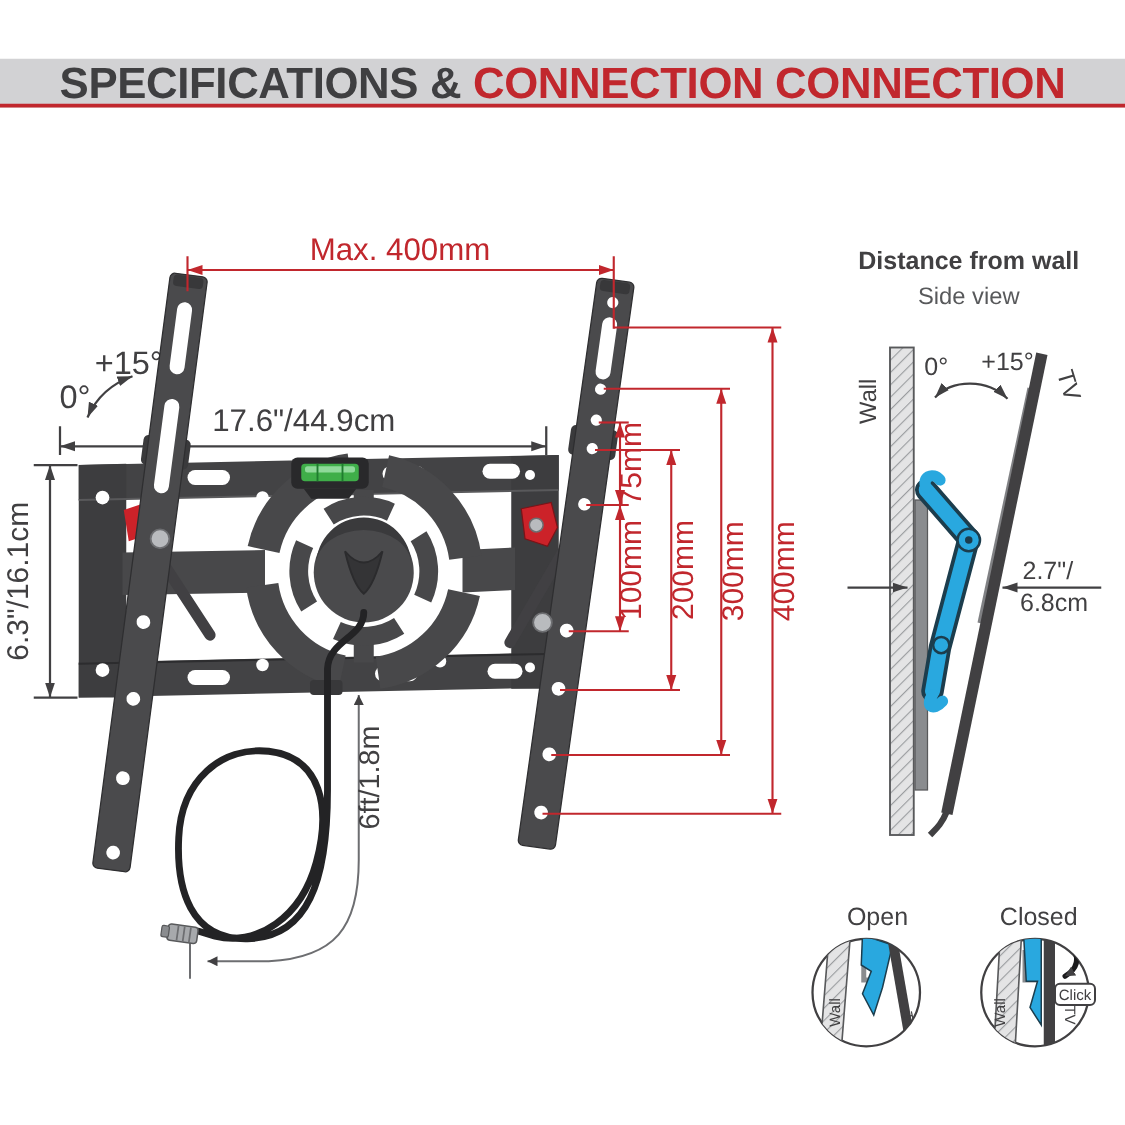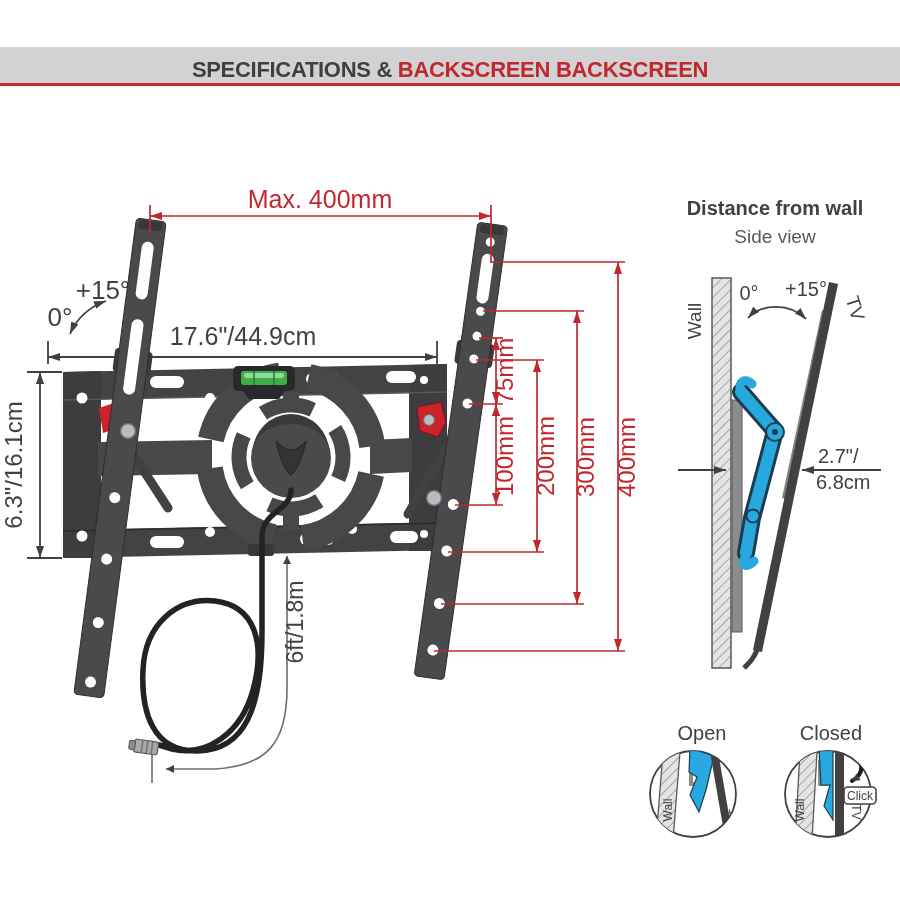--- a/index.html
+++ b/index.html
@@ -1,39 +1,39 @@
 <!DOCTYPE html>
 <html><head>
 <meta charset="utf-8">
 <style>
   html,body{margin:0;padding:0;background:#fff;}
   .page{position:relative;width:900px;height:900px;background:#fff;overflow:hidden;
         font-family:"Liberation Sans",sans-serif;}
   .header-band{position:absolute;top:47px;left:0;width:900px;height:36px;
         background:#d2d2d4;border-bottom:3px solid #c1272d;
-        display:flex;align-items:flex-end;justify-content:center;
-        font-size:22px;font-weight:bold;letter-spacing:-0.3px;white-space:pre;}
+        display:flex;align-items:flex-start;justify-content:center;
+        font-size:35px;font-weight:bold;letter-spacing:-0.3px;white-space:pre;}
   .hdr-dark{color:#3f3f41;}
   .hdr-red{color:#c1272d;}
   svg{position:absolute;top:0;left:0;}
   text{font-family:"Liberation Sans",sans-serif;}
   .t-red{fill:#c1272d;}
   .t-ink{fill:#414042;}
   .t-sub{fill:#58595b;}
   .dim-red{stroke:#c1272d;stroke-width:1.7;fill:none;}
   .dim-ink{stroke:#414042;stroke-width:1.8;fill:none;}
   .dim-gray{stroke:#6d6e71;stroke-width:1.6;fill:none;}
 </style>
 </head>
 <body>
 
 <div class="page">
 
   <div class="header-band">
-    <span class="hdr-dark">SPECIFICATIONS &amp; </span><span class="hdr-red">BACKSCREEN BACKSCREEN</span>
+    <span class="hdr-dark">SPECIFICATIONS &amp; </span><span class="hdr-red">CONNECTION CONNECTION</span>
   </div>
 
   <svg width="900" height="900" viewBox="0 0 900 900">
     <defs>
       <marker id="mred" markerWidth="13" markerHeight="9" refX="12" refY="4.5" orient="auto-start-reverse" markerUnits="userSpaceOnUse">
         <path d="M0,0.5 L12,4.5 L0,8.5 Z" fill="#c1272d"></path>
       </marker>
       <marker id="mdark" markerWidth="13" markerHeight="9" refX="12" refY="4.5" orient="auto-start-reverse" markerUnits="userSpaceOnUse">
         <path d="M0,0.5 L12,4.5 L0,8.5 Z" fill="#414042"></path>
       </marker>

